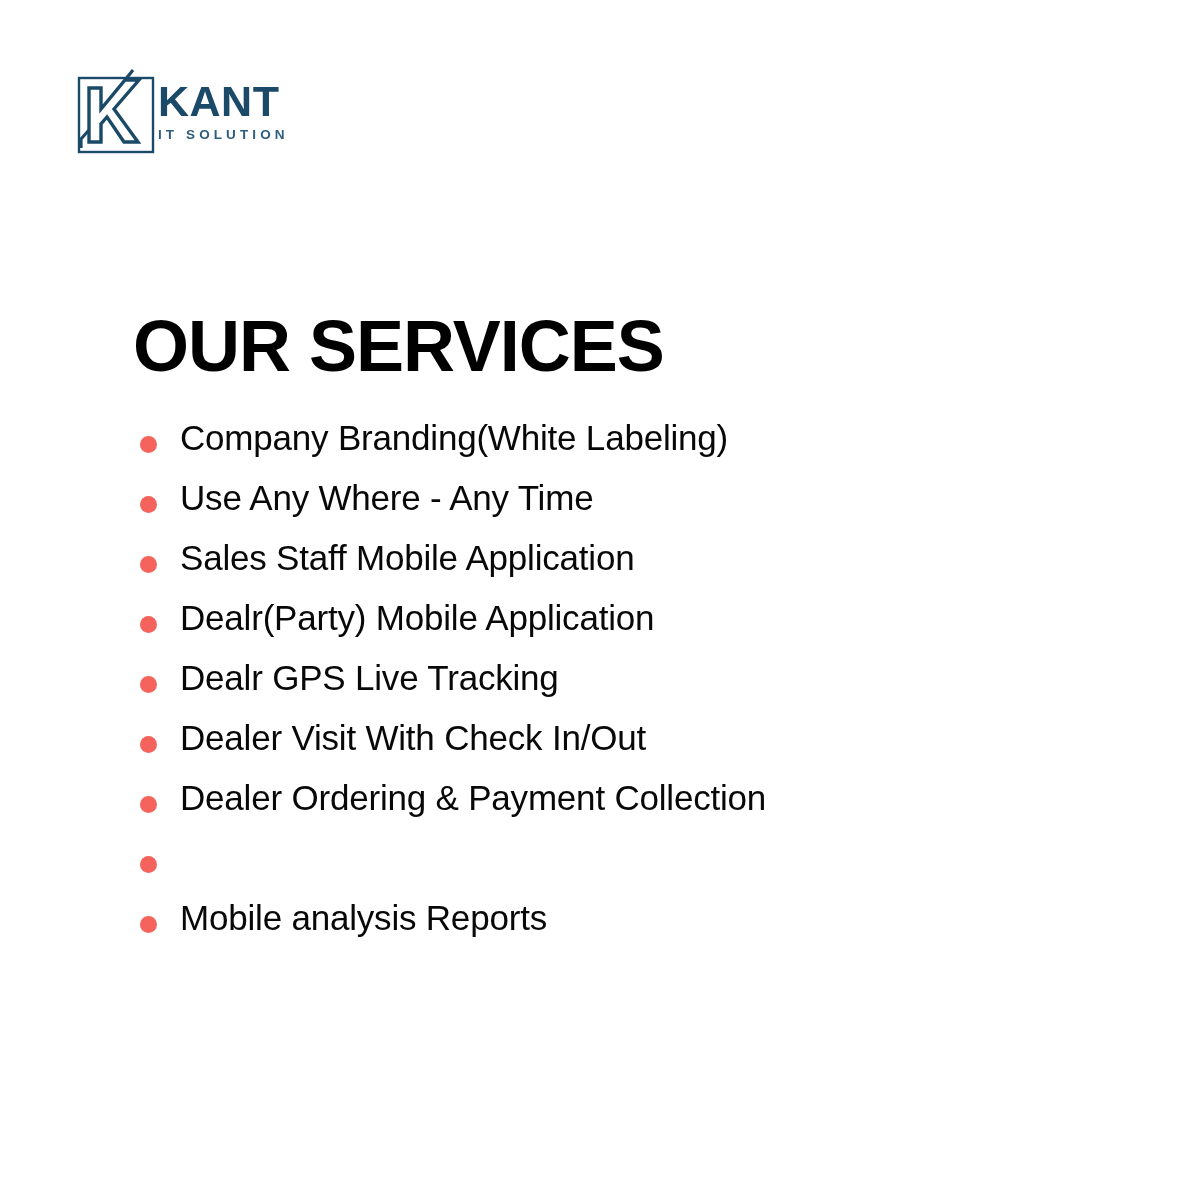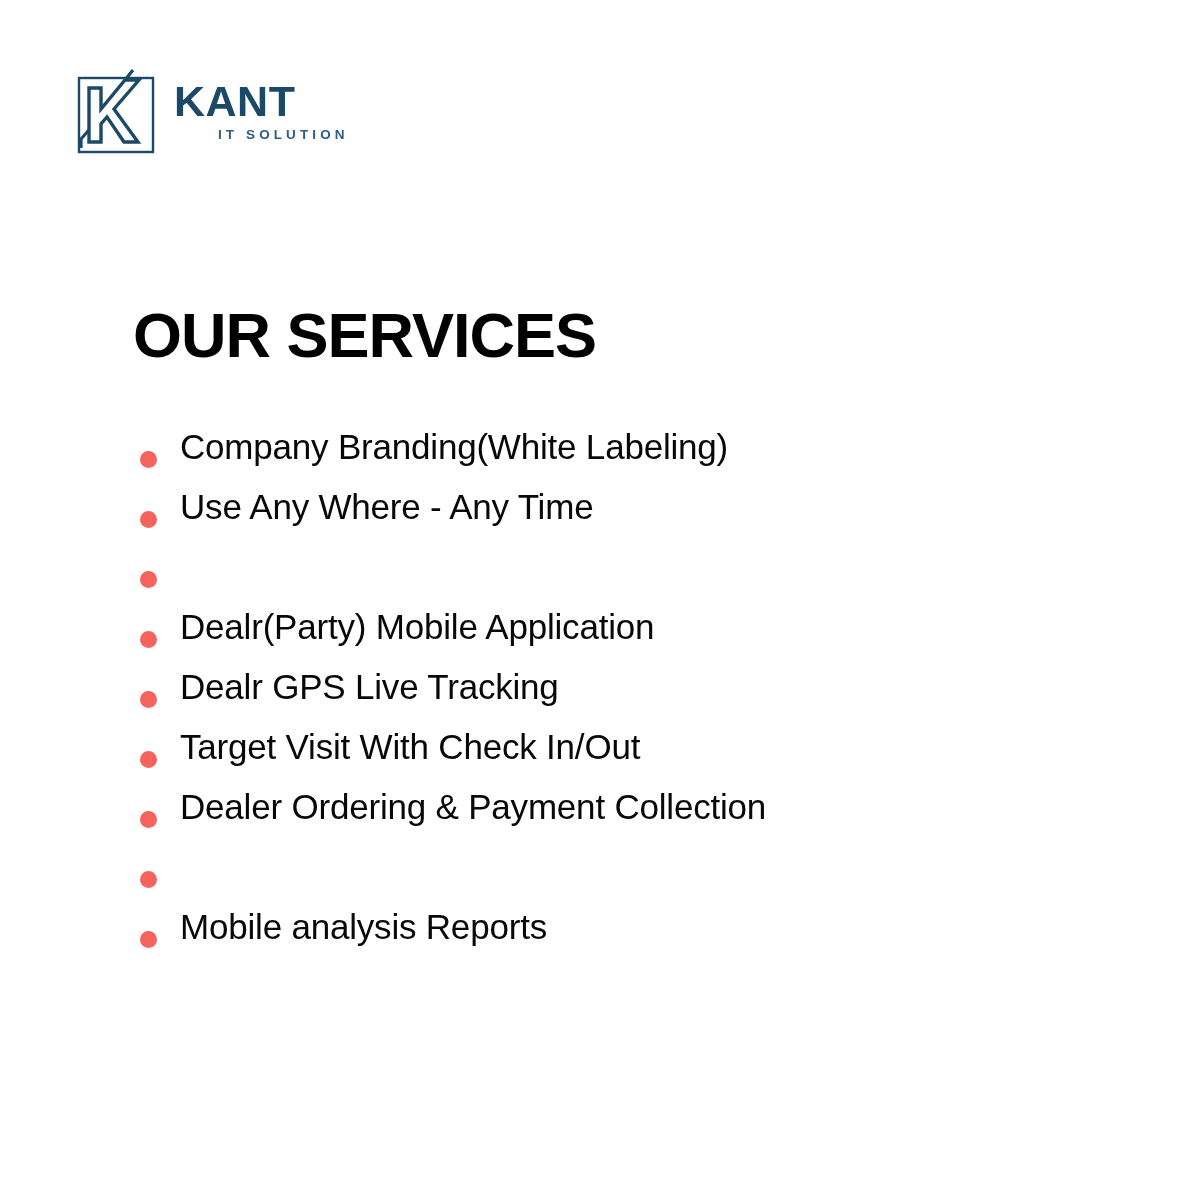--- a/index.html
+++ b/index.html
@@ -16,21 +16,20 @@
     position: relative;
   }
 
   
   .logo-block {
     position: absolute;
     left: 76px;
     top: 64px;
     display: flex;
     align-items: center;
-    gap: 16px;
   }
   .logo-mark {
     width: 82px;
     height: 90px;
     flex: none;
     display: block;
   }
   .logo-text {
     display: flex;
     flex-direction: column;
@@ -49,50 +48,49 @@
   }
   .logo-sub {
     font-family: "Liberation Sans", sans-serif;
     font-weight: bold;
     font-size: 13.5px;
     line-height: 1.1;
     letter-spacing: 4.1px;
     color: #2d5e7d;
     margin-top: 6px;
     white-space: nowrap;
-    margin-left: 44px;
   }
 
   
   .page-title {
     position: absolute;
     left: 133px;
     top: 262px;
     font-family: "Liberation Sans", sans-serif;
     font-weight: bold;
-    font-size: 63px;
+    font-size: 72px;
     line-height: 1;
     letter-spacing: -1px;
     color: #000000;
     white-space: nowrap;
   }
 
   
   .services-list {
     position: absolute;
     left: 140px;
     top: 408px;
     width: 1000px;
     list-style: none;
     margin: 0;
     padding: 0;
   }
   .service-item {
     display: flex;
-    align-items: flex-end;
+    align-items: center;
     height: 60px;
   }
   .bullet {
     width: 17px;
     height: 17px;
     border-radius: 50%;
     background: #f4635c;
     flex: none;
     margin-top: 13px;
     margin-right: 23px;
@@ -136,32 +134,33 @@
   <li class="service-item">
     <span class="bullet"></span>
     <span class="service-label">Company Branding(White Labeling)</span>
   </li>
   <li class="service-item">
     <span class="bullet"></span>
     <span class="service-label">Use Any Where - Any Time</span>
   </li>
   <li class="service-item">
     <span class="bullet"></span>
+    <span class="service-label">Sales Staff Mobile Application</span>
   </li>
   <li class="service-item">
     <span class="bullet"></span>
     <span class="service-label">Dealr(Party) Mobile Application</span>
   </li>
   <li class="service-item">
     <span class="bullet"></span>
     <span class="service-label">Dealr GPS Live Tracking</span>
   </li>
   <li class="service-item">
     <span class="bullet"></span>
-    <span class="service-label">Target Visit With Check In/Out</span>
+    <span class="service-label">Dealer Visit With Check In/Out</span>
   </li>
   <li class="service-item">
     <span class="bullet"></span>
     <span class="service-label">Dealer Ordering &amp; Payment Collection</span>
   </li>
   <li class="service-item">
     <span class="bullet"></span>
   </li>
   <li class="service-item">
     <span class="bullet"></span>

